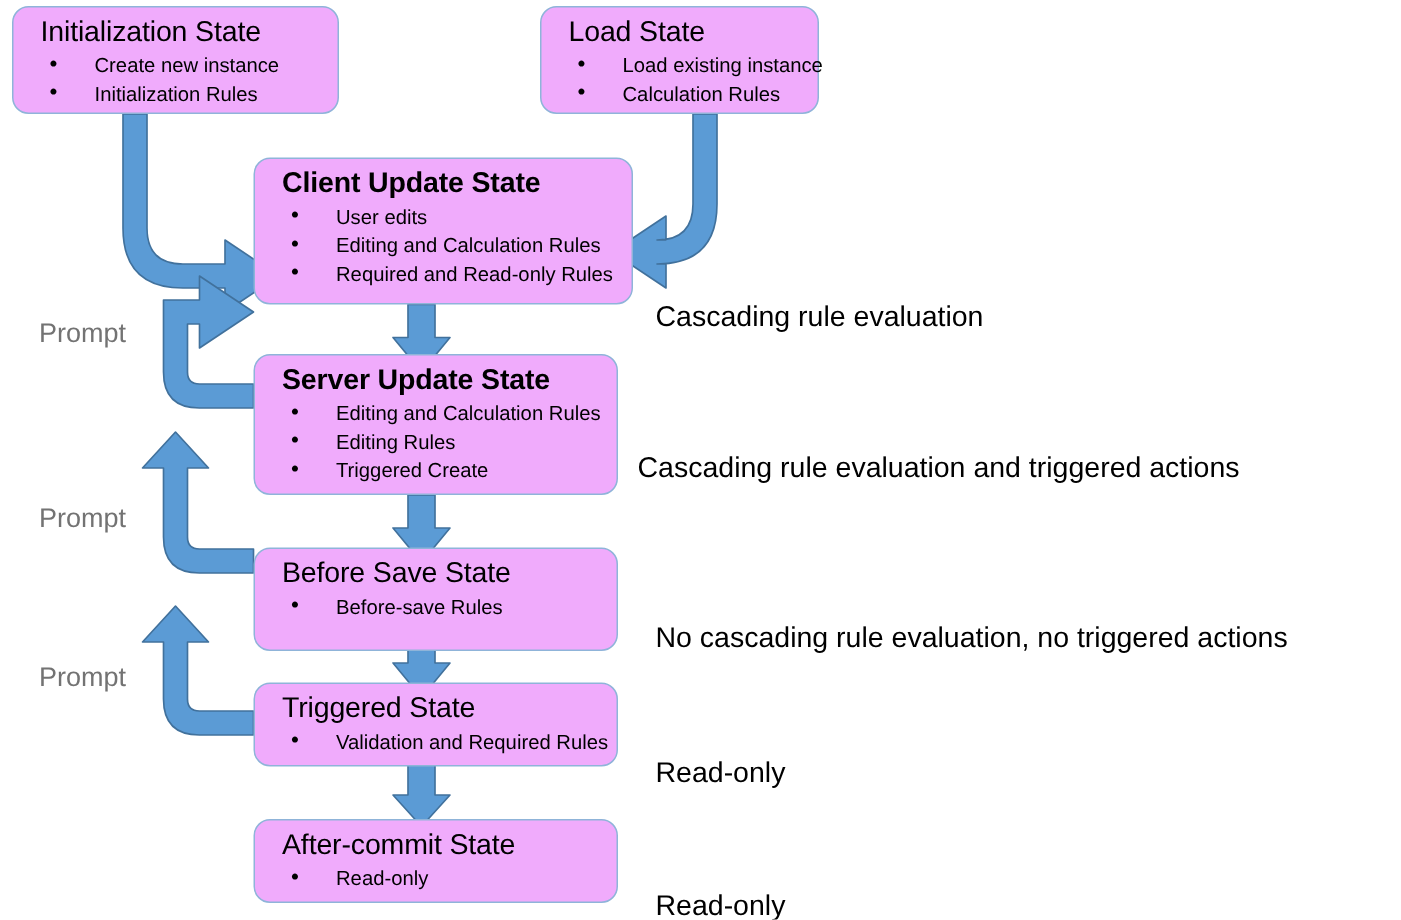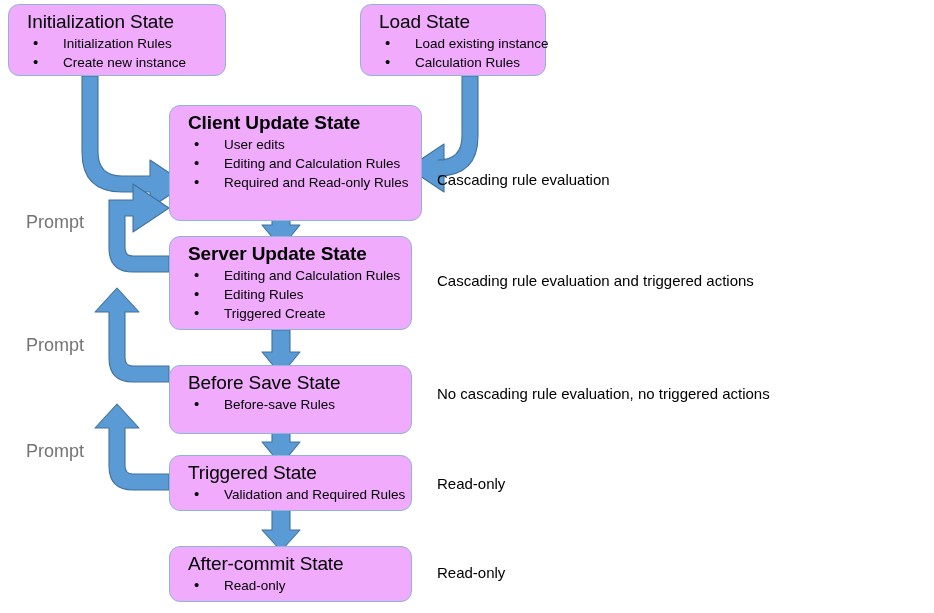--- a/index.html
+++ b/index.html
@@ -65,25 +65,26 @@
     content: "\2022";
     position: absolute;
     left: 6px;
     top: -1px;
     font-size: 15px;
     line-height: 19px;
     color: #000000;
   }
   .annotation {
     position: absolute;
-    font-size: 15px;
+    font-size: 19px;
     line-height: 23px;
     white-space: nowrap;
     color: #000000;
     z-index: 6;
+    margin-top: 32px;
   }
   .prompt-label {
     position: absolute;
     font-size: 18px;
     line-height: 23px;
     white-space: nowrap;
     color: #737373;
     z-index: 6;
   }
 </style>
@@ -200,34 +201,34 @@
              L 125,428
              L 125,466
              Q 125,474 133,474
              L 169,474
              Z" fill="#5B9BD5" stroke="#41719C" stroke-width="1.1" stroke-linejoin="round"></path>
   </svg>
 
   <div class="state-box" id="box-initialization" style="left:8px; top:4px; width:218px; height:72px;">
     <div class="state-title">Initialization State</div>
     <ul class="bullets">
+      <li>Create new instance</li>
       <li>Initialization Rules</li>
-      <li>Create new instance</li>
     </ul>
   </div>
 
   <div class="state-box" id="box-load" style="left:360px; top:4px; width:186px; height:72px;">
     <div class="state-title">Load State</div>
     <ul class="bullets">
       <li>Load existing instance</li>
       <li>Calculation Rules</li>
     </ul>
   </div>
 
-  <div class="state-box" id="box-client-update" style="left:169px; top:105px; width:253px; height:116px;">
+  <div class="state-box" id="box-client-update" style="left:169px; top:105px; width:253px; height:98px;">
     <div class="state-title bold">Client Update State</div>
     <ul class="bullets">
       <li>User edits</li>
       <li>Editing and Calculation Rules</li>
       <li>Required and Read-only Rules</li>
     </ul>
   </div>
 
   <div class="state-box" id="box-server-update" style="left:169px; top:236px; width:243px; height:94px;">
     <div class="state-title bold">Server Update State</div>
@@ -253,21 +254,21 @@
   </div>
 
   <div class="state-box" id="box-after-commit" style="left:169px; top:546px; width:243px; height:56px;">
     <div class="state-title">After-commit State</div>
     <ul class="bullets">
       <li>Read-only</li>
     </ul>
   </div>
 
   <div class="annotation" style="left:437px; top:168px;">Cascading rule evaluation</div>
-  <div class="annotation" style="left:437px; top:269px;text-align:center;">Cascading rule evaluation and triggered actions</div>
+  <div class="annotation" style="left:425px; top:269px;text-align:center;">Cascading rule evaluation and triggered actions</div>
   <div class="annotation" style="left:437px; top:382px;">No cascading rule evaluation, no triggered actions</div>
   <div class="annotation" style="left:437px; top:472px;">Read-only</div>
   <div class="annotation" style="left:437px; top:561px;">Read-only</div>
 
   <div class="prompt-label" style="left:26px; top:211px;">Prompt</div>
   <div class="prompt-label" style="left:26px; top:334px;">Prompt</div>
   <div class="prompt-label" style="left:26px; top:440px;">Prompt</div>
 
 </div>
 

